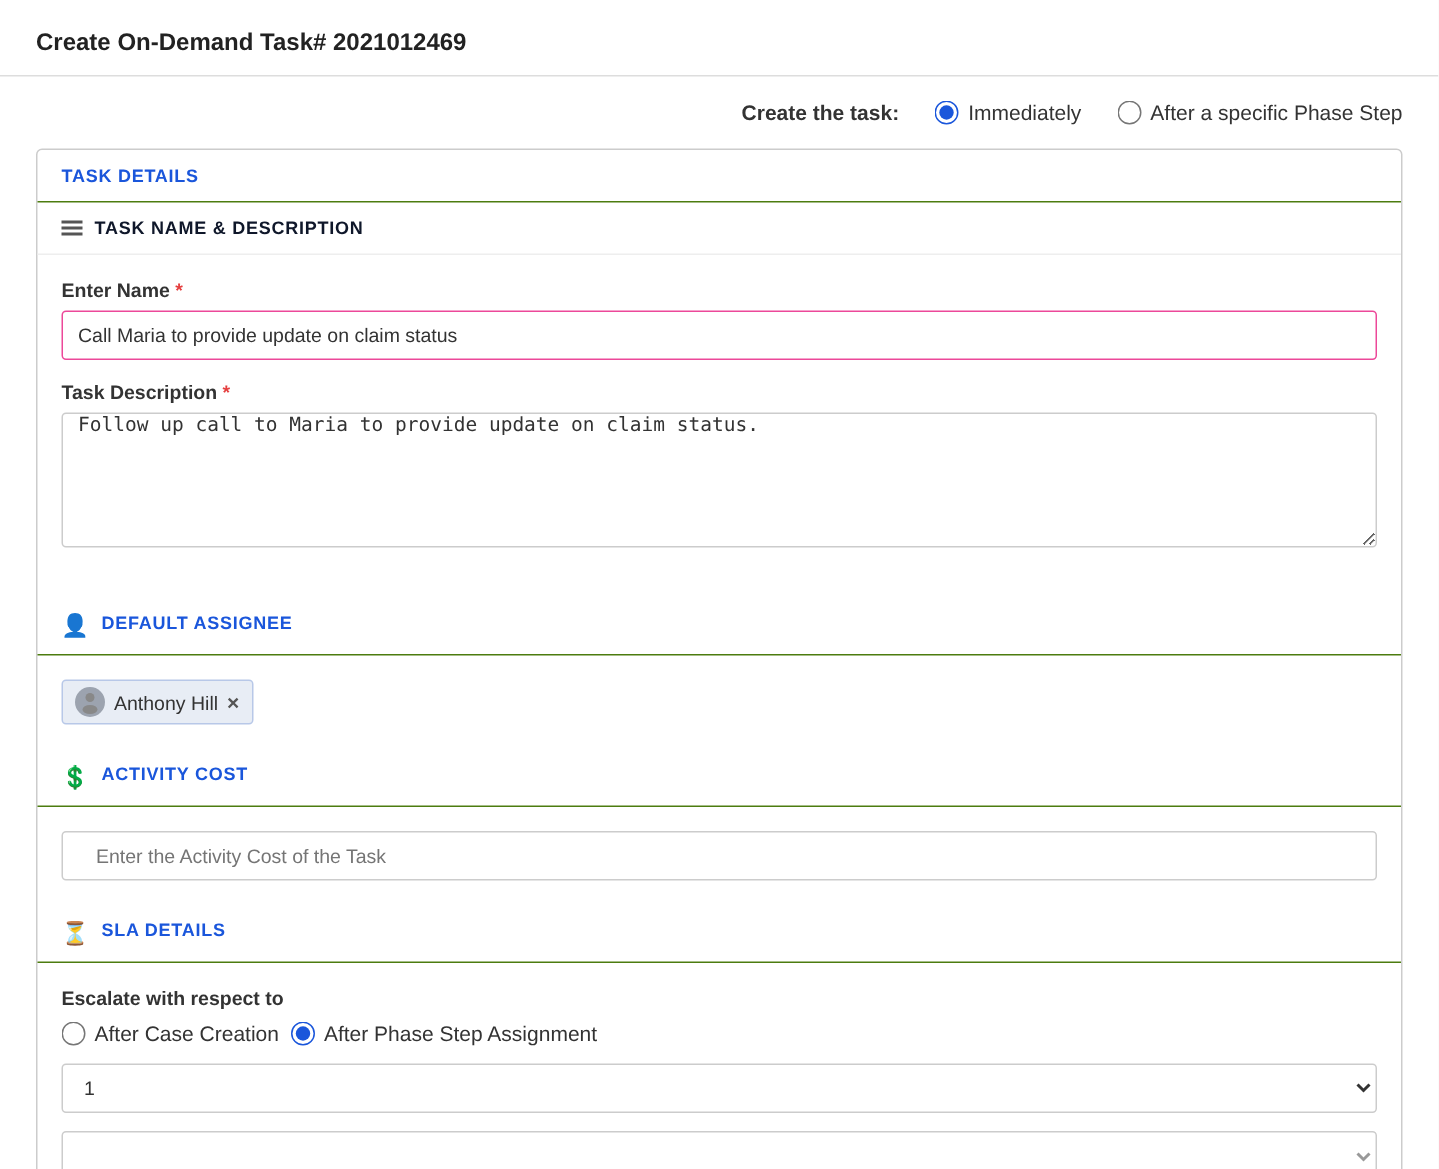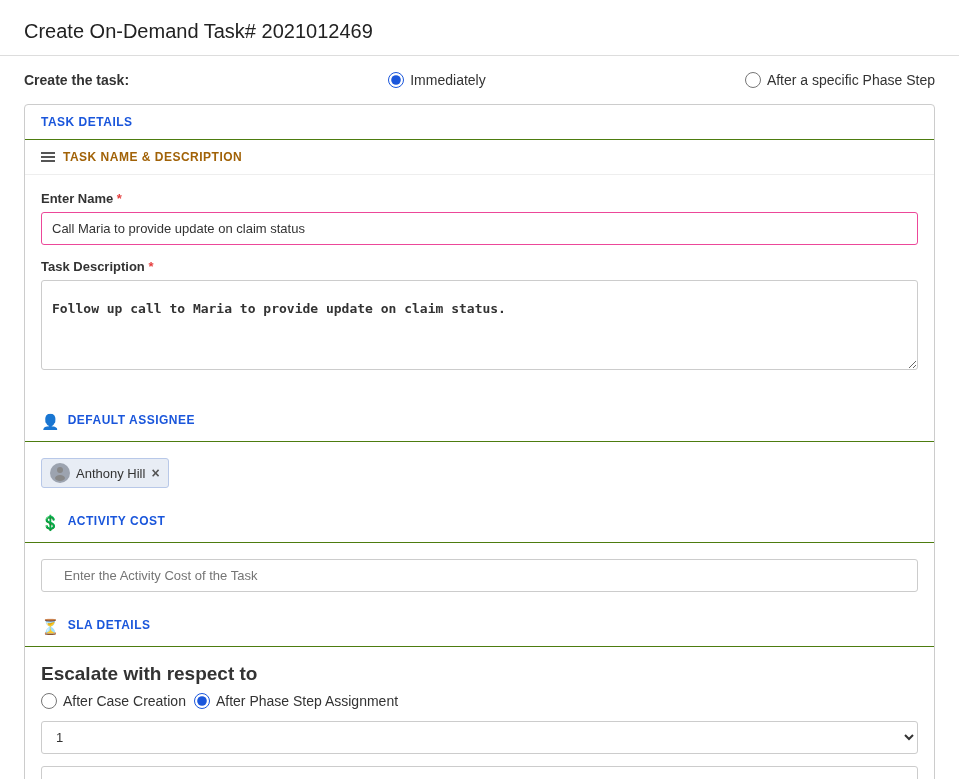--- a/index.html
+++ b/index.html
@@ -13,35 +13,35 @@
       background: #fff;
       min-height: 779px;
       display: flex;
       flex-direction: column;
     }
     .page-header {
       padding: 20px 24px 12px;
       border-bottom: 1px solid #ddd;
     }
     .page-title {
-      font-size: 20px;
-      font-weight: 400;
+      font-size: 16px;
+      font-weight: 700;
       color: #222;
     }
     .page-content {
       flex: 1;
       padding: 0 24px;
       overflow-y: auto;
     }
     .create-task-row {
       display: flex;
       align-items: center;
       gap: 24px;
       padding: 16px 0;
-      justify-content: space-between;
+      justify-content: flex-end;
     }
     .create-task-label {
       font-weight: 600;
       font-size: 14px;
     }
     .radio-option {
       display: flex;
       align-items: center;
       gap: 6px;
       font-size: 14px;
@@ -75,21 +75,21 @@
     .subsection-header {
       display: flex;
       align-items: center;
       gap: 8px;
       padding: 10px 16px;
       border-bottom: 1px solid #eee;
     }
     .subsection-title {
       font-size: 12px;
       font-weight: 700;
-      color: #a16207;
+      color: #0f172a;
       letter-spacing: 0.5px;
       text-transform: uppercase;
       text-align: right;
     }
     .form-body {
       padding: 16px;
     }
     .form-group {
       margin-bottom: 14px;
     }
@@ -108,27 +108,26 @@
       border-radius: 3px;
       padding: 8px 10px;
       font-size: 13px;
       color: #333;
       outline: none;
     }
     .form-textarea {
       width: 100%;
       border: 1px solid #ccc;
       border-radius: 3px;
-      padding: 20px 10px;
+      padding: 0 10px;
       font-size: 13px;
       color: #333;
       resize: vertical;
       min-height: 90px;
       outline: none;
-      font-weight: bold;
     }
     .assignee-chip {
       display: inline-flex;
       align-items: center;
       gap: 6px;
       background: #e8edf5;
       border: 1px solid #b8c8e8;
       border-radius: 3px;
       padding: 4px 8px;
       font-size: 13px;
@@ -158,21 +157,21 @@
       border-radius: 3px;
       padding: 8px 22px;
       font-size: 13px;
       color: #999;
       outline: none;
     }
     .sla-section {
       padding: 16px;
     }
     .escalate-label {
-      font-size: 19px;
+      font-size: 13px;
       font-weight: 600;
       margin-bottom: 8px;
     }
     .radio-group {
       display: flex;
       align-items: center;
       gap: 8px;
       margin-bottom: 12px;
     }
     .sla-row {

